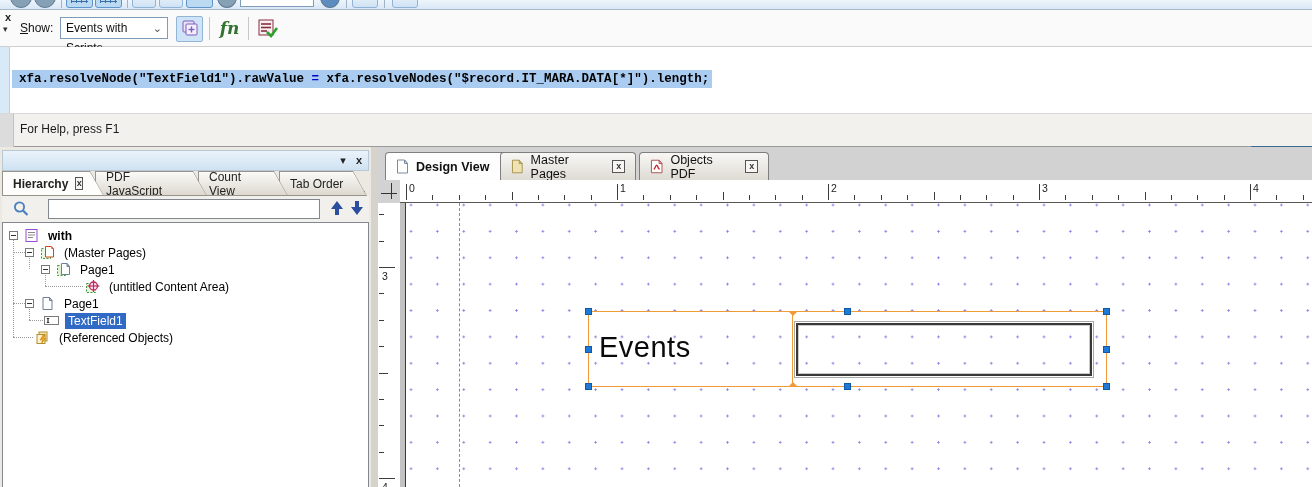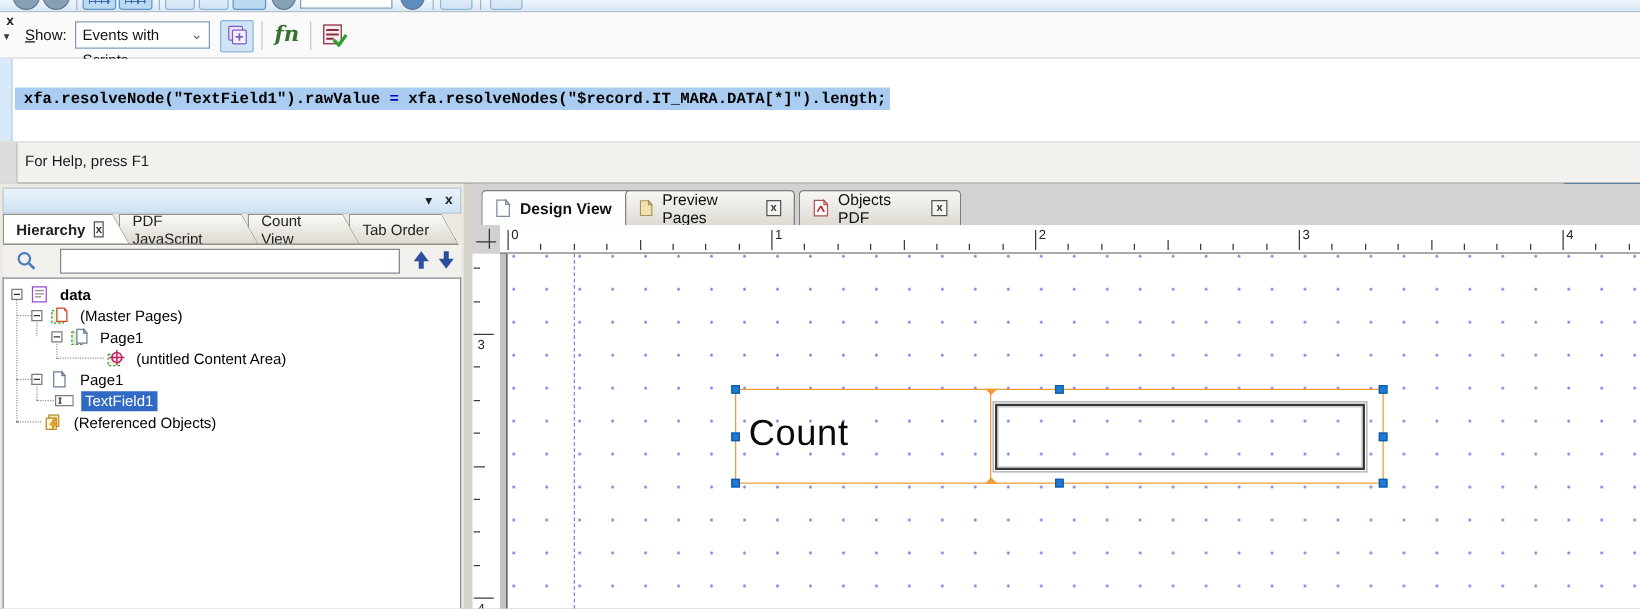--- a/index.html
+++ b/index.html
@@ -273,21 +273,21 @@
       <div class="tdot" style="position:absolute;left:10px;top:114px;width:20px;border-top:1px dotted #999"></div>
 
       <div class="trow" style="padding-left:6px">
         <span class="expander"></span>
         <svg class="ticon" viewBox="0 0 15 15">
           <rect x="2" y="1.5" width="11" height="12" fill="#fff" stroke="#9b4ad2"></rect>
           <line x1="4" y1="4.5" x2="11" y2="4.5" stroke="#888"></line>
             <line x1="4" y1="7" x2="11" y2="7" stroke="#888"></line>
             <line x1="4" y1="9.5" x2="9" y2="9.5" stroke="#888"></line>
         </svg>
-        <span class="tlabel" style="font-weight:bold">data</span>
+        <span class="tlabel" style="font-weight:bold">with</span>
       </div>
       <div class="trow" style="padding-left:22px">
         <span class="expander"></span>
         <svg class="ticon" viewBox="0 0 15 15">
           <rect x="1.5" y="3.5" width="9" height="10" fill="#eaf6e4" stroke="#3f9b2f" stroke-dasharray="2 1.5"></rect>
           <path d="M5.5 1.5 h6 l2 2.5 v8 h-8 z" fill="#fff" stroke="#d2431f"></path>
           <path d="M11.5 1.5 l2 2.5 h-2 z" fill="#d2431f"></path>
         </svg>
         <span class="tlabel">(Master Pages)</span>
       </div>
@@ -343,21 +343,21 @@
         <path d="M1.5 1 h7 l3 3.5 v9.5 h-10 z" fill="#fff" stroke="#7a8aa0"></path>
         <path d="M8.5 1 l3 3.5 h-3 z" fill="#dbe3ee" stroke="#7a8aa0"></path>
       </svg>
       <span>Design View</span>
     </div>
     <div class="da-tab" style="left:122px;width:136px">
       <svg width="13" height="15" viewBox="0 0 13 15">
         <path d="M1.5 1 h7 l3 3.5 v9.5 h-10 z" fill="#efe3b4" stroke="#a89550"></path>
         <path d="M8.5 1 l3 3.5 h-3 z" fill="#dcc988" stroke="#a89550"></path>
       </svg>
-      <span>Preview Pages</span>
+      <span>Master Pages</span>
       <span class="closebox">x</span>
     </div>
     <div class="da-tab" style="left:261px;width:130px">
       <svg width="14" height="15" viewBox="0 0 14 15">
         <path d="M1.5 1 h8 l3 3.5 v9.5 h-11 z" fill="#fff" stroke="#b05050"></path>
         <path d="M9.5 1 l3 3.5 h-3 z" fill="#f0c8c8" stroke="#b05050"></path>
         <path d="M4 10.5 c1.5 -1 2 -4.5 3 -4.5 c1 0 1 3.5 3 4.5" fill="none" stroke="#cc2222" stroke-width="1.4"></path>
       </svg>
       <span>Objects PDF</span>
       <span class="closebox">x</span>
@@ -423,21 +423,21 @@
       <div class="vtick" style="top: 222.25px; width: 5px;"></div>
       <div class="vtick" style="top: 248.625px; width: 5px;"></div>
       <div class="vtick" style="top: 275px; width: 16px;"></div>
       <div class="vlab" style="top: 278px;">4</div>
     </div>
 
   <div id="canvas">
     <div id="page-surface">
       <div id="margin-guide"></div>
       <div id="field-object">
-        <div id="field-caption">Count</div>
+        <div id="field-caption">Events</div>
         <div id="caption-divider"></div>
         <div class="div-tri t"></div>
         <div class="div-tri b"></div>
         <div id="field-input">
             <div class="mid"></div>
             <div class="in"></div>
           </div>
         <div class="handle" style="left:-4px;top:-4px"></div>
         <div class="handle" style="left:255px;top:-4px"></div>
         <div class="handle" style="right:-4px;top:-4px"></div>

